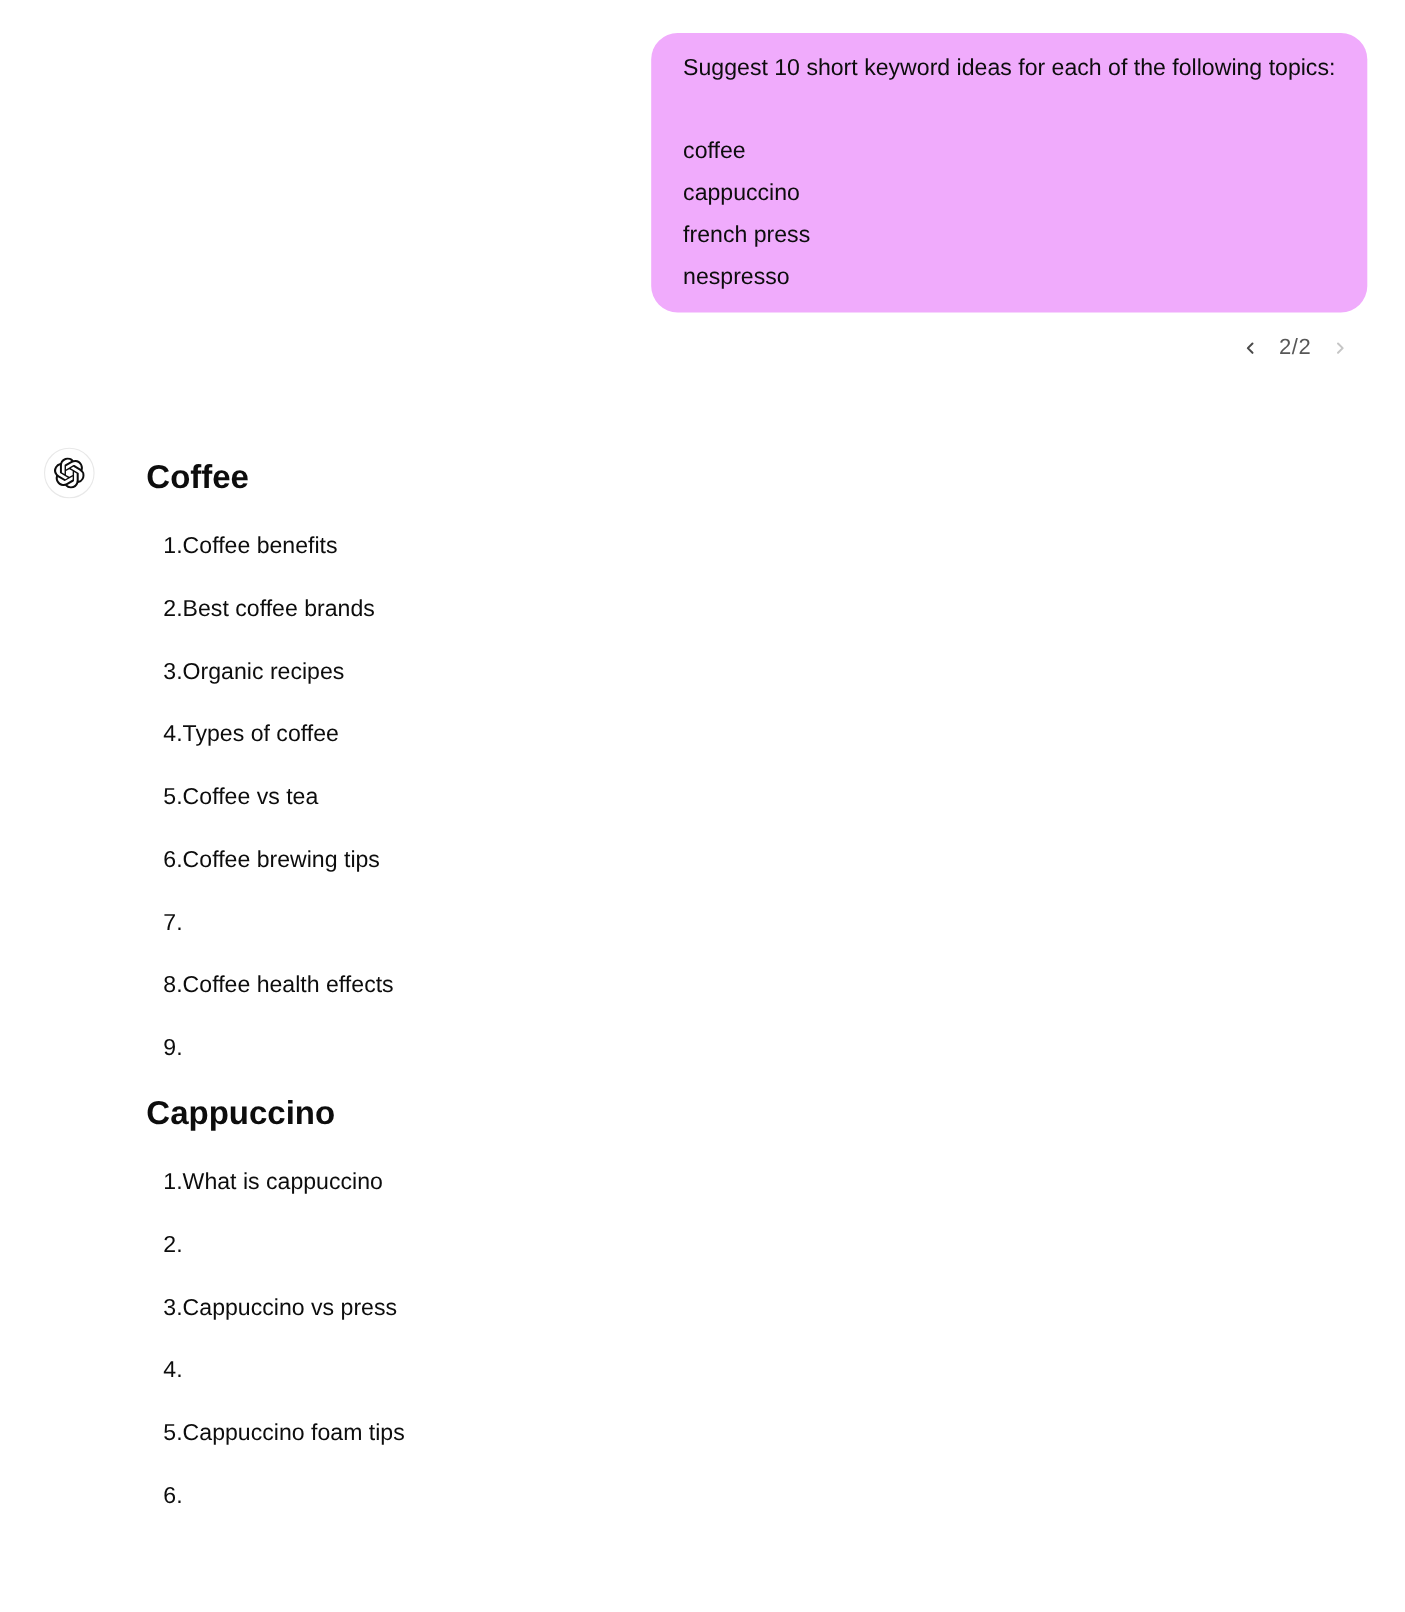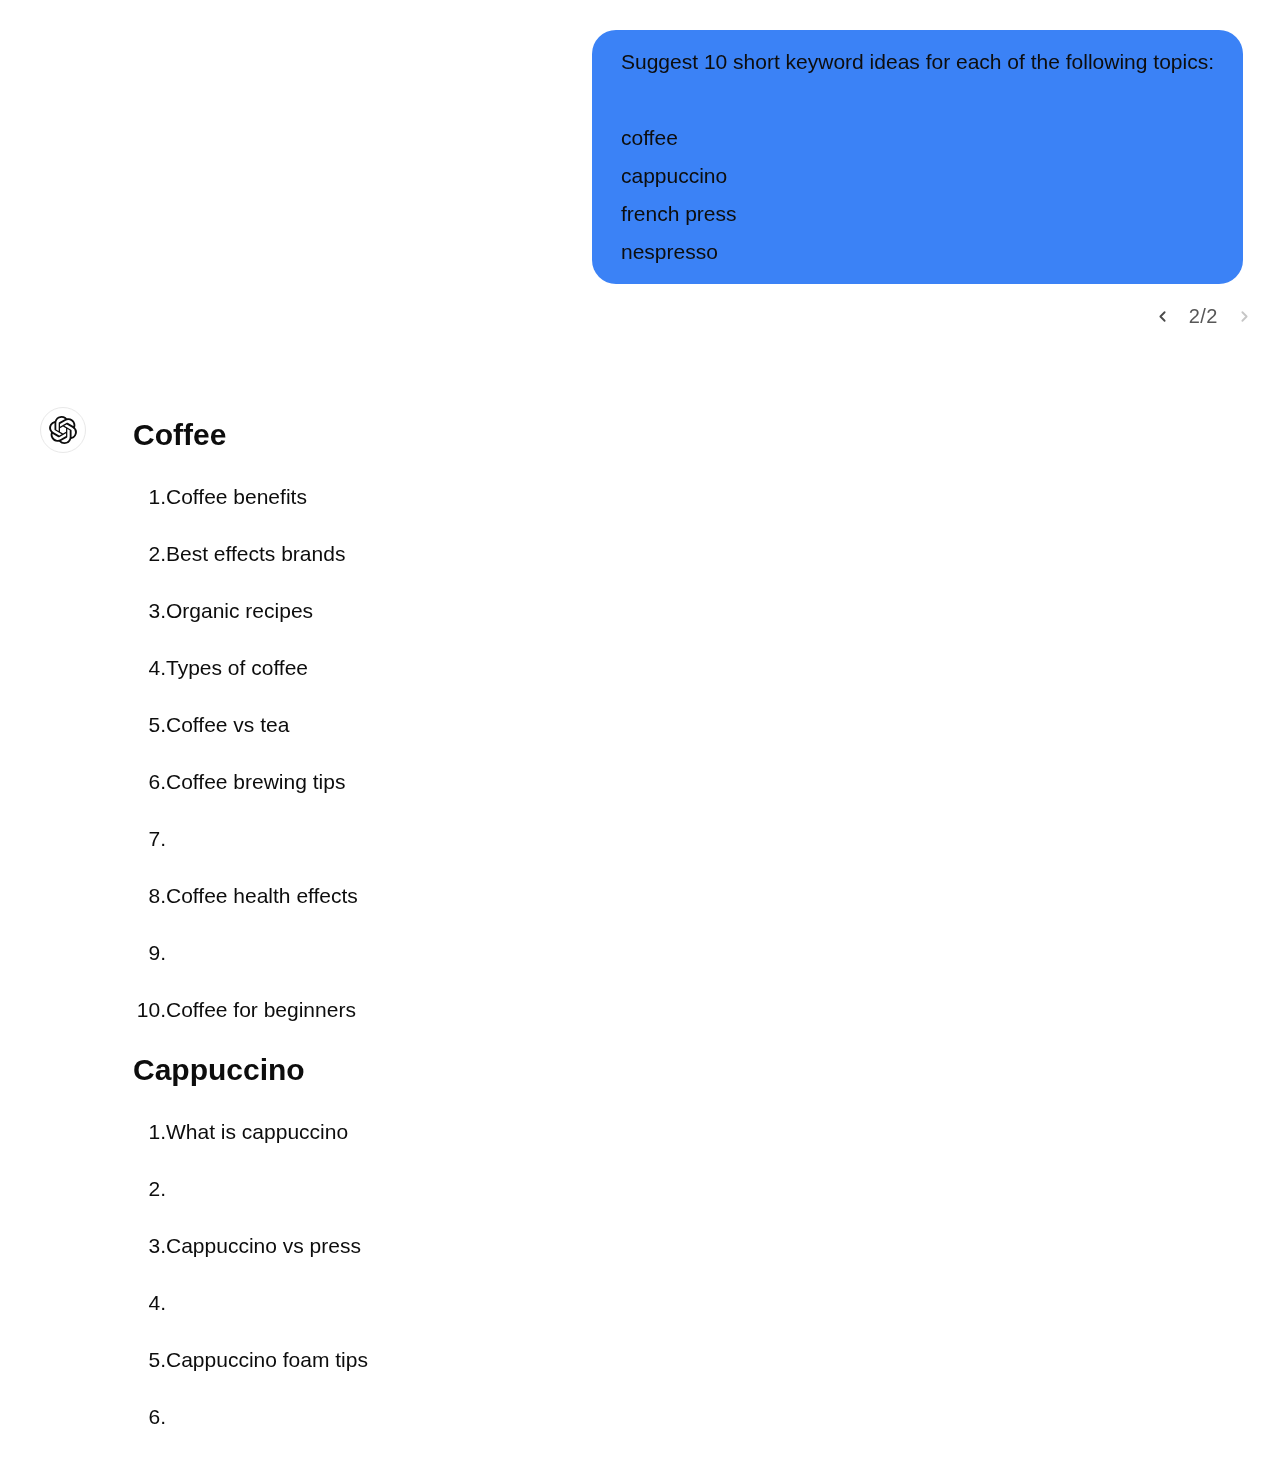--- a/index.html
+++ b/index.html
@@ -14,36 +14,36 @@
   }
 
   
   .user-row {
     display: flex;
     justify-content: flex-end;
     padding: 30px 34px 0 0;
   }
   .bubble {
     max-width: 766px;
-    background: #3b82f6;
+    background: #f0abfc;
     border-radius: 24px;
     padding: 13px 29px;
     font-size: 21px;
     line-height: 38px;
     white-space: pre-line;
     color: #0d0d0d;
   }
 
   
   .pagination {
     display: flex;
     justify-content: flex-end;
     align-items: center;
     gap: 17px;
-    padding-right: 24px;
+    padding-right: 50px;
     margin-top: 20px;
     height: 24px;
     font-size: 20px;
     color: #575757;
   }
   .page-btn {
     background: none;
     border: none;
     padding: 0;
     margin: 0;
@@ -148,21 +148,21 @@
   <div class="assistant-content">
 
     <h2>Coffee</h2>
     <ol class="keyword-list">
       <li>
         <span class="num">1.</span>
         <span class="txt">Coffee benefits</span>
       </li>
       <li>
         <span class="num">2.</span>
-        <span class="txt">Best effects brands</span>
+        <span class="txt">Best coffee brands</span>
       </li>
       <li>
         <span class="num">3.</span>
         <span class="txt">Organic recipes</span>
       </li>
       <li>
         <span class="num">4.</span>
         <span class="txt">Types of coffee</span>
       </li>
       <li>
@@ -176,24 +176,20 @@
       <li>
         <span class="num">7.</span>
       </li>
       <li>
         <span class="num">8.</span>
         <span class="txt">Coffee health effects</span>
       </li>
       <li>
         <span class="num">9.</span>
       </li>
-      <li>
-        <span class="num">10.</span>
-        <span class="txt">Coffee for beginners</span>
-      </li>
     </ol>
 
     <h2>Cappuccino</h2>
     <ol class="keyword-list">
       <li>
         <span class="num">1.</span>
         <span class="txt">What is cappuccino</span>
       </li>
       <li>
         <span class="num">2.</span>

